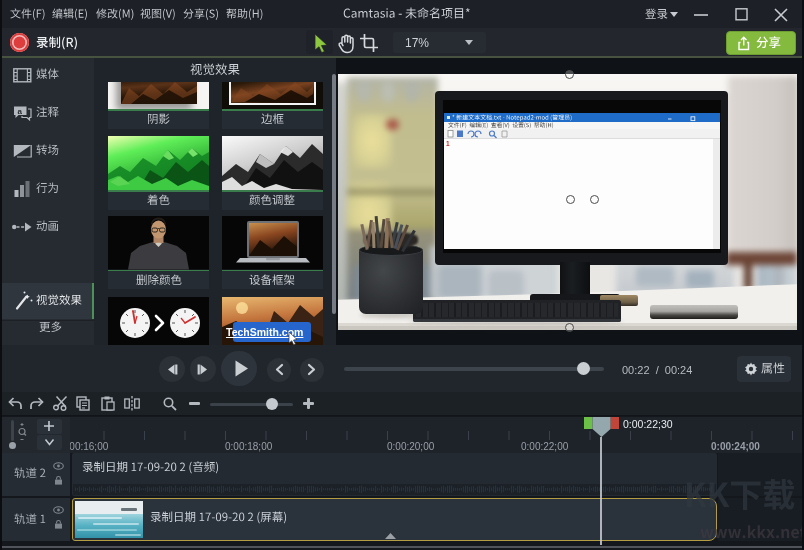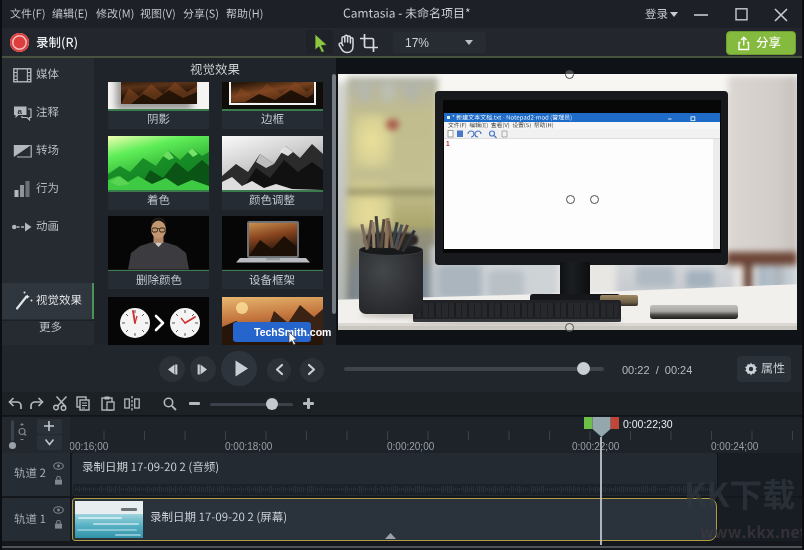--- a/index.html
+++ b/index.html
@@ -256,21 +256,21 @@
           <stop offset="0.5" stop-color="#c2733c"></stop>
           <stop offset="1" stop-color="#5e3219"></stop>
         </linearGradient>
       </defs>
 <rect width="101" height="48" fill="url(#tsky)"></rect>
 <circle cx="20" cy="11" r="6" fill="#ffe4a0" opacity="0.75"></circle>
 <polygon points="40,48 52,14 66,26 78,8 92,20 101,12 101,48" fill="#3a2315"></polygon>
 <polygon points="0,48 0,30 14,24 30,34 46,26 60,38 80,30 101,40 101,48" fill="#271608"></polygon>
 </svg>
 <div class="a" style="left:233.0px;top:322px;width:78px;height:19.5px;background:#2565cc;border-radius:3px;overflow:hidden"></div>
-<div class="a" style="left:254px;top:325.5px;font-size:10.5px;color:#fff;font-weight:bold;white-space:nowrap;">TechSmith.com</div>
+<div class="a" style="left:226px;top:325.5px;font-size:10.5px;color:#fff;font-weight:bold;white-space:nowrap;text-decoration:underline;">TechSmith.com</div>
 <svg class="t" style="left:288px;top:332px" width="11" height="13">
       <path d="M1 0 L9 7.5 L5.5 8 L7.5 12 L5.6 12.8 L3.8 8.8 L1 11 Z" fill="#fff" stroke="#333" stroke-width="0.7"></path>
     </svg>
 <div class="a" style="left:331.5px;top:74px;width:4px;height:240px;background:#757c83;border-radius:2px"></div>
 <div class="a" style="left:335.5px;top:57.5px;width:468.5px;height:287.5px;background:#0f1216"></div>
 <div class="a" style="left:338px;top:74px;width:459px;height:256px;background:#e9e7e4;overflow:hidden">
 <div class="a" style="left:0;top:0;width:459px;height:256px;filter:blur(3px)">
 <div class="a" style="left:-8px;top:-8px;width:475px;height:14px;background:#f9f8f6"></div>
 <div class="a" style="left:96px;top:4px;width:300px;height:16px;background:#f7f6f3"></div>
 <div class="a" style="left:-6px;top:10px;width:18px;height:220px;background:linear-gradient(#d4d5d0,#b2b6b1)"></div>
@@ -465,22 +465,22 @@
         <path d="M520.0 14 V23" stroke="#3a414a" stroke-width="1"></path>
         <path d="M560.5 14 V23" stroke="#3a414a" stroke-width="1"></path>
         <path d="M601.0 14 V23" stroke="#3a414a" stroke-width="1"></path>
         <path d="M641.5 14 V23" stroke="#3a414a" stroke-width="1"></path>
         <path d="M682.0 14 V23" stroke="#3a414a" stroke-width="1"></path>
         <path d="M722.5 14 V23" stroke="#3a414a" stroke-width="1"></path>
       </svg>
 <div class="a" style="left:-9px;top:24.5px;font-size:10px;color:#999fa7;font-weight:normal;white-space:nowrap;">0:00:16;00</div>
 <div class="a" style="left:155px;top:24.5px;font-size:10px;color:#999fa7;font-weight:normal;white-space:nowrap;">0:00:18;00</div>
 <div class="a" style="left:317px;top:24.5px;font-size:10px;color:#999fa7;font-weight:normal;white-space:nowrap;">0:00:20;00</div>
-<div class="a" style="left:502px;top:24.5px;font-size:10px;color:#999fa7;font-weight:normal;white-space:nowrap;">0:00:22;00</div>
-<div class="a" style="left:641px;top:24.5px;font-size:10px;color:#999fa7;font-weight:normal;white-space:nowrap;">0:00:24;00</div>
+<div class="a" style="left:451px;top:24.5px;font-size:10px;color:#999fa7;font-weight:normal;white-space:nowrap;">0:00:22;00</div>
+<div class="a" style="left:641px;top:24.5px;font-size:10px;color:#999fa7;font-weight:bold;white-space:nowrap;">0:00:24;00</div>
 </div>
 <div class="a" style="left:717.5px;top:453px;width:86.5px;height:42.5px;background:#181d23"></div>
 <div class="a" style="left:717.5px;top:497.5px;width:86.5px;height:43.5px;background:#181d23"></div>
 <div class="a" style="left:0px;top:453px;width:70px;height:43px;background:#262c34"></div>
 <div class="a" style="left:0px;top:497.5px;width:70px;height:43.5px;background:#262c34"></div>
 <svg style="position:absolute;left:14px;top:467px;overflow:visible" width="33" height="16">
       <path transform="translate(0,10.1)" d="M0.9 -3.8C1.0 -3.9 1.4 -4.0 1.8 -4.0H3.1V-2.4L0.5 -1.9L0.7 -1.1L3.1 -1.5V0.9H3.9V-1.7L5.4 -2.0L5.3 -2.8L3.9 -2.5V-4.0H5.2V-4.7H3.9V-6.5H3.1V-4.7H1.7C2.1 -5.5 2.5 -6.5 2.8 -7.5H5.2V-8.3H3.1C3.2 -8.7 3.3 -9.1 3.4 -9.5L2.5 -9.7C2.4 -9.2 2.3 -8.8 2.2 -8.3H0.6V-7.5H1.9C1.6 -6.6 1.4 -5.8 1.2 -5.5C1.0 -5.0 0.9 -4.7 0.6 -4.6C0.7 -4.4 0.9 -4.0 0.9 -3.8ZM5.5 -7.2V-6.4H6.8C6.7 -4.4 6.5 -1.7 4.9 0.4C5.1 0.6 5.4 0.8 5.5 1.0C7.2 -1.3 7.5 -4.2 7.6 -6.4H8.8V-0.4C8.8 0.4 9.1 0.6 9.7 0.6H10.1C10.9 0.6 11.0 0.2 11.1 -1.3C10.9 -1.4 10.6 -1.5 10.4 -1.7C10.3 -0.4 10.3 -0.1 10.1 -0.1H9.8C9.7 -0.1 9.6 -0.1 9.6 -0.5V-7.2H7.6V-9.6H6.8V-7.2Z M12.2 -8.8C12.8 -8.2 13.6 -7.4 13.9 -6.9L14.6 -7.3C14.2 -7.9 13.5 -8.7 12.9 -9.2ZM16.7 -4.2H20.6V-3.3H16.7ZM16.7 -2.7H20.6V-1.7H16.7ZM16.7 -5.8H20.6V-4.8H16.7ZM15.9 -6.5V-1.0H21.4V-6.5H18.7C18.8 -6.7 18.9 -7.1 19.1 -7.4H22.4V-8.1H20.2C20.5 -8.5 20.8 -9.0 21.1 -9.4L20.2 -9.7C20.0 -9.2 19.7 -8.6 19.4 -8.1H17.2L17.8 -8.4C17.7 -8.8 17.3 -9.3 17.0 -9.7L16.3 -9.4C16.6 -9.0 16.9 -8.5 17.0 -8.1H15.1V-7.4H18.1C18.1 -7.1 18.0 -6.8 17.9 -6.5ZM14.5 -5.6H12.1V-4.7H13.7V-1.2C13.2 -1.0 12.6 -0.5 12.0 0.1L12.5 0.8C13.1 0.1 13.7 -0.5 14.1 -0.5C14.4 -0.5 14.7 -0.2 15.2 0.1C16.0 0.5 17.0 0.7 18.4 0.7C19.5 0.7 21.5 0.6 22.3 0.5C22.3 0.3 22.5 -0.1 22.6 -0.3C21.4 -0.2 19.7 -0.1 18.4 -0.1C17.1 -0.1 16.1 -0.2 15.4 -0.6C15.0 -0.8 14.7 -1.0 14.5 -1.1Z M26.1 0.0H31.4V-0.9H29.0C28.6 -0.9 28.1 -0.9 27.7 -0.8C29.6 -2.7 31.0 -4.4 31.0 -6.1C31.0 -7.6 30.0 -8.6 28.5 -8.6C27.5 -8.6 26.7 -8.1 26.0 -7.3L26.6 -6.8C27.1 -7.3 27.7 -7.7 28.4 -7.7C29.4 -7.7 29.9 -7.0 29.9 -6.1C29.9 -4.6 28.7 -2.9 26.1 -0.6Z" fill="#a9b0b8"></path>
     </svg>
 <svg style="position:absolute;left:14px;top:512.5px;overflow:visible" width="33" height="16">
       <path transform="translate(0,10.1)" d="M0.9 -3.8C1.0 -3.9 1.4 -4.0 1.8 -4.0H3.1V-2.4L0.5 -1.9L0.7 -1.1L3.1 -1.5V0.9H3.9V-1.7L5.4 -2.0L5.3 -2.8L3.9 -2.5V-4.0H5.2V-4.7H3.9V-6.5H3.1V-4.7H1.7C2.1 -5.5 2.5 -6.5 2.8 -7.5H5.2V-8.3H3.1C3.2 -8.7 3.3 -9.1 3.4 -9.5L2.5 -9.7C2.4 -9.2 2.3 -8.8 2.2 -8.3H0.6V-7.5H1.9C1.6 -6.6 1.4 -5.8 1.2 -5.5C1.0 -5.0 0.9 -4.7 0.6 -4.6C0.7 -4.4 0.9 -4.0 0.9 -3.8ZM5.5 -7.2V-6.4H6.8C6.7 -4.4 6.5 -1.7 4.9 0.4C5.1 0.6 5.4 0.8 5.5 1.0C7.2 -1.3 7.5 -4.2 7.6 -6.4H8.8V-0.4C8.8 0.4 9.1 0.6 9.7 0.6H10.1C10.9 0.6 11.0 0.2 11.1 -1.3C10.9 -1.4 10.6 -1.5 10.4 -1.7C10.3 -0.4 10.3 -0.1 10.1 -0.1H9.8C9.7 -0.1 9.6 -0.1 9.6 -0.5V-7.2H7.6V-9.6H6.8V-7.2Z M12.2 -8.8C12.8 -8.2 13.6 -7.4 13.9 -6.9L14.6 -7.3C14.2 -7.9 13.5 -8.7 12.9 -9.2ZM16.7 -4.2H20.6V-3.3H16.7ZM16.7 -2.7H20.6V-1.7H16.7ZM16.7 -5.8H20.6V-4.8H16.7ZM15.9 -6.5V-1.0H21.4V-6.5H18.7C18.8 -6.7 18.9 -7.1 19.1 -7.4H22.4V-8.1H20.2C20.5 -8.5 20.8 -9.0 21.1 -9.4L20.2 -9.7C20.0 -9.2 19.7 -8.6 19.4 -8.1H17.2L17.8 -8.4C17.7 -8.8 17.3 -9.3 17.0 -9.7L16.3 -9.4C16.6 -9.0 16.9 -8.5 17.0 -8.1H15.1V-7.4H18.1C18.1 -7.1 18.0 -6.8 17.9 -6.5ZM14.5 -5.6H12.1V-4.7H13.7V-1.2C13.2 -1.0 12.6 -0.5 12.0 0.1L12.5 0.8C13.1 0.1 13.7 -0.5 14.1 -0.5C14.4 -0.5 14.7 -0.2 15.2 0.1C16.0 0.5 17.0 0.7 18.4 0.7C19.5 0.7 21.5 0.6 22.3 0.5C22.3 0.3 22.5 -0.1 22.6 -0.3C21.4 -0.2 19.7 -0.1 18.4 -0.1C17.1 -0.1 16.1 -0.2 15.4 -0.6C15.0 -0.8 14.7 -1.0 14.5 -1.1Z M26.6 0.0H31.2V-0.9H29.5V-8.4H28.7C28.3 -8.2 27.7 -8.0 27.0 -7.8V-7.2H28.5V-0.9H26.6Z" fill="#a9b0b8"></path>

